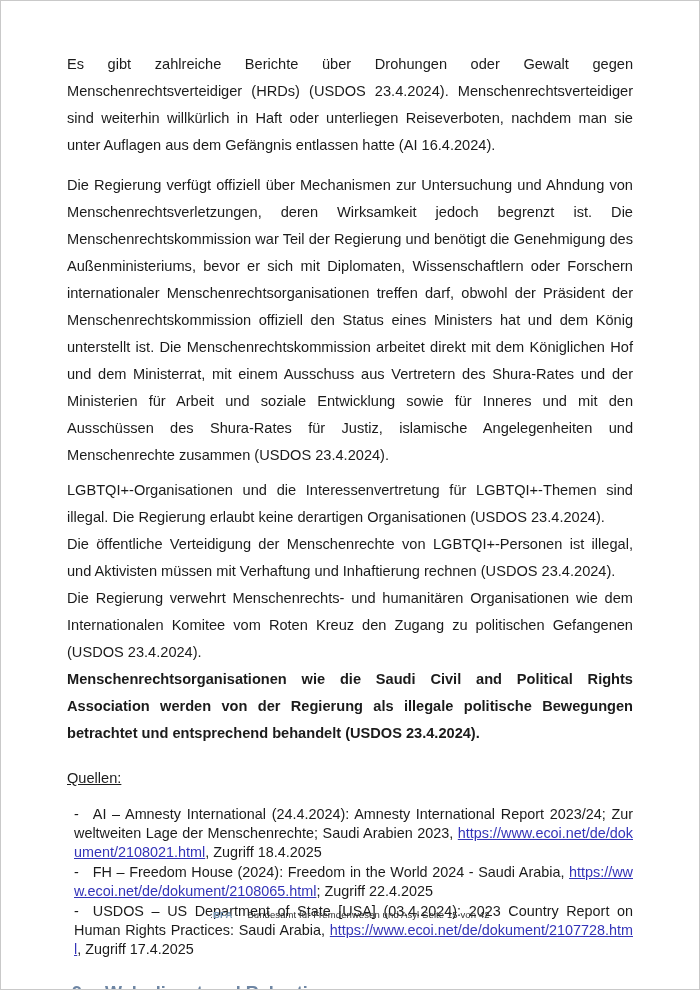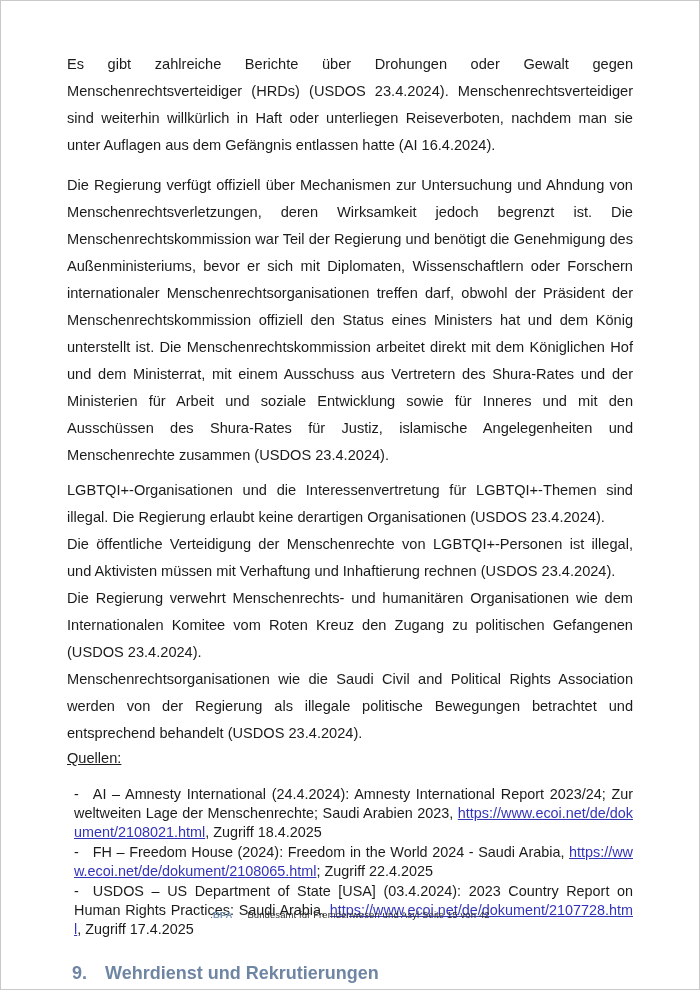--- a/index.html
+++ b/index.html
@@ -23,21 +23,21 @@
   }
   p.para {
     margin: 0;
     font-size: 14.6px;
     line-height: 27px;
     text-align: justify;
     color: #1b1b1b;
   }
   p.para.gap1 { margin-bottom: 13px; }
   p.para.gap2 { margin-bottom: 8px; }
-  p.para.gap3 { margin-bottom: 0; }
+  p.para.gap3 { margin-bottom: 20px; font-weight: bold; }
   .quellen {
     margin: 0 0 16px 0;
     font-size: 14.6px;
     line-height: 22px;
     text-decoration: underline;
     color: #1b1b1b;
   }
   .src-list { }
   .src-item {
     padding-left: 7px;

